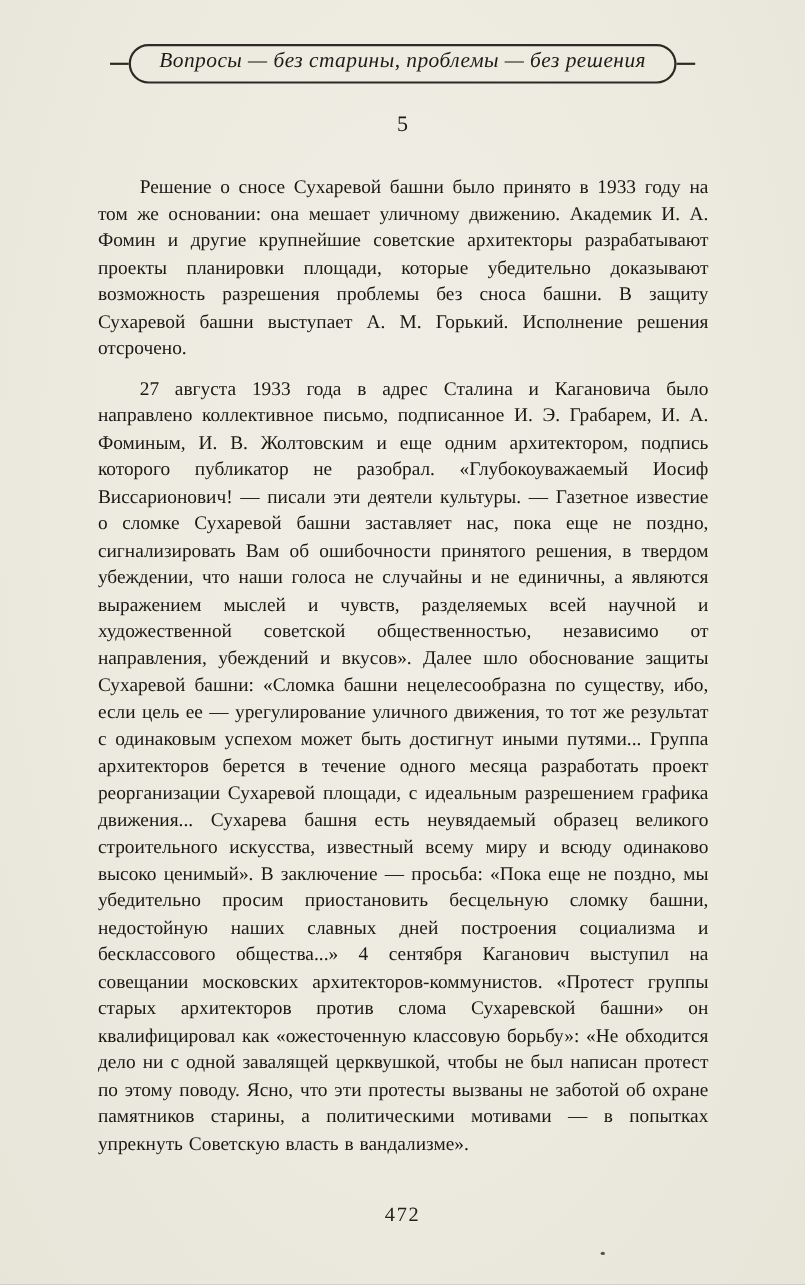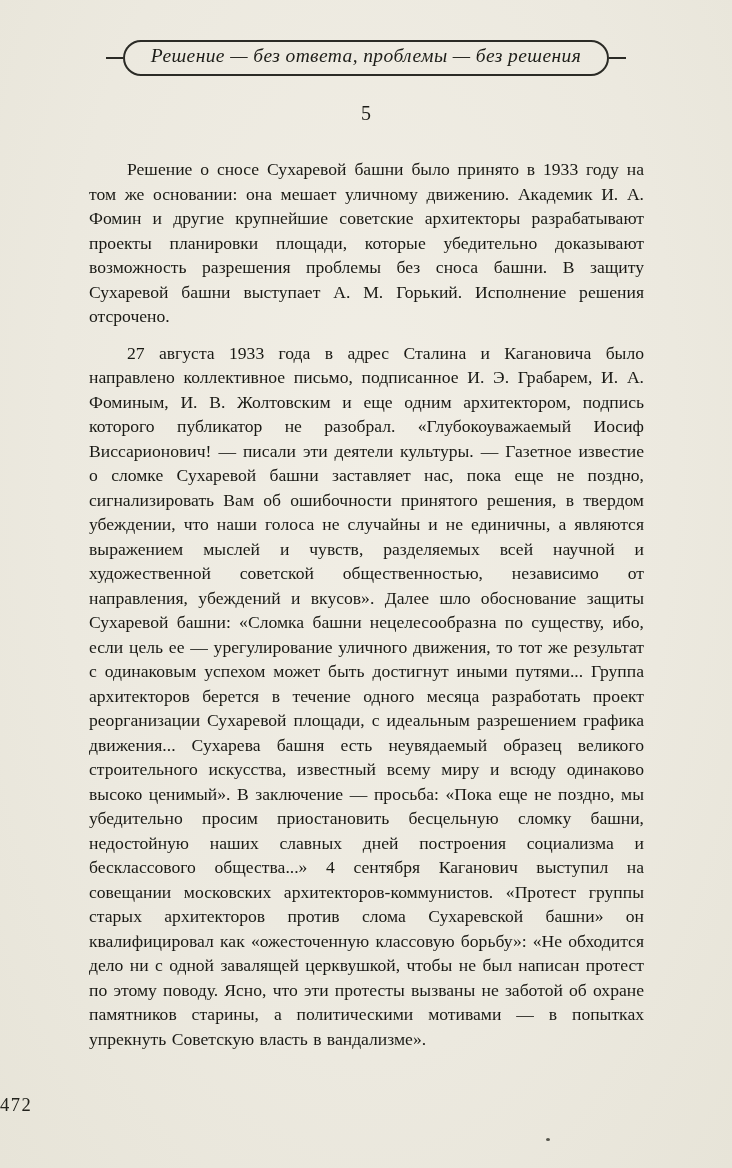--- a/index.html
+++ b/index.html
@@ -78,20 +78,21 @@
     margin: 12px;
     text-indent: 38px;
   }
 
   
   .page-number {
     position: absolute;
     top: 1095px;
     left: 0;
     width: 100%;
+    text-align: center;
     font-size: 18.5px;
     letter-spacing: 1.5px;
     color: #22221c;
   }
 
   
   .speck {
     position: absolute;
     left: 546px;
     top: 1138px;
@@ -102,21 +103,21 @@
   }
 </style>
 </head>
 <body>
 
 <div class="page">
 
   <div class="running-head">
     <span class="head-rule"></span>
     <span class="head-frame">
-      <span class="head-text">Решение — без ответа, проблемы — без решения</span>
+      <span class="head-text">Вопросы — без старины, проблемы — без решения</span>
     </span>
     <span class="head-rule"></span>
   </div>
 
   <div class="section-number">5</div>
 
   <div class="body-text">
     <p>Решение о сносе Сухаревой башни было принято в 1933 году на том же основании: она мешает уличному движению. Академик И. А. Фомин и другие крупнейшие советские архитекторы разрабатывают проекты планировки площади, которые убедительно доказывают возможность разрешения проблемы без сноса башни. В защиту Сухаревой башни выступает А. М. Горький. Исполнение решения отсрочено.</p>
     <p>27 августа 1933 года в адрес Сталина и Кагановича было направлено коллективное письмо, подписанное И. Э. Грабарем, И. А. Фоминым, И. В. Жолтовским и еще одним архитектором, подпись которого публикатор не разобрал. «Глубокоуважаемый Иосиф Виссарионович! — писали эти деятели культуры. — Газетное известие о сломке Сухаревой башни заставляет нас, пока еще не поздно, сигнализировать Вам об ошибочности принятого решения, в твердом убеждении, что наши голоса не случайны и не единичны, а являются выражением мыслей и чувств, разделяемых всей научной и художественной советской общественностью, независимо от направления, убеждений и вкусов». Далее шло обоснование защиты Сухаревой башни: «Сломка башни нецелесообразна по существу, ибо, если цель ее — урегулирование уличного движения, то тот же результат с одинаковым успехом может быть достигнут иными путями... Группа архитекторов берется в течение одного месяца разработать проект реорганизации Сухаревой площади, с идеальным разрешением графика движения... Сухарева башня есть неувядаемый образец великого строительного искусства, известный всему миру и всюду одинаково высоко ценимый». В заключение — просьба: «Пока еще не поздно, мы убедительно просим приостановить бесцельную сломку башни, недостойную наших славных дней построения социализма и бесклассового общества...» 4 сентября Каганович выступил на совещании московских архитекторов-коммунистов. «Протест группы старых архитекторов против слома Сухаревской башни» он квалифицировал как «ожесточенную классовую борьбу»: «Не обходится дело ни с одной завалящей церквушкой, чтобы не был написан протест по этому поводу. Ясно, что эти протесты вызваны не заботой об охране памятников старины, а политическими мотивами — в попытках упрекнуть Советскую власть в вандализме».</p>
   </div>

